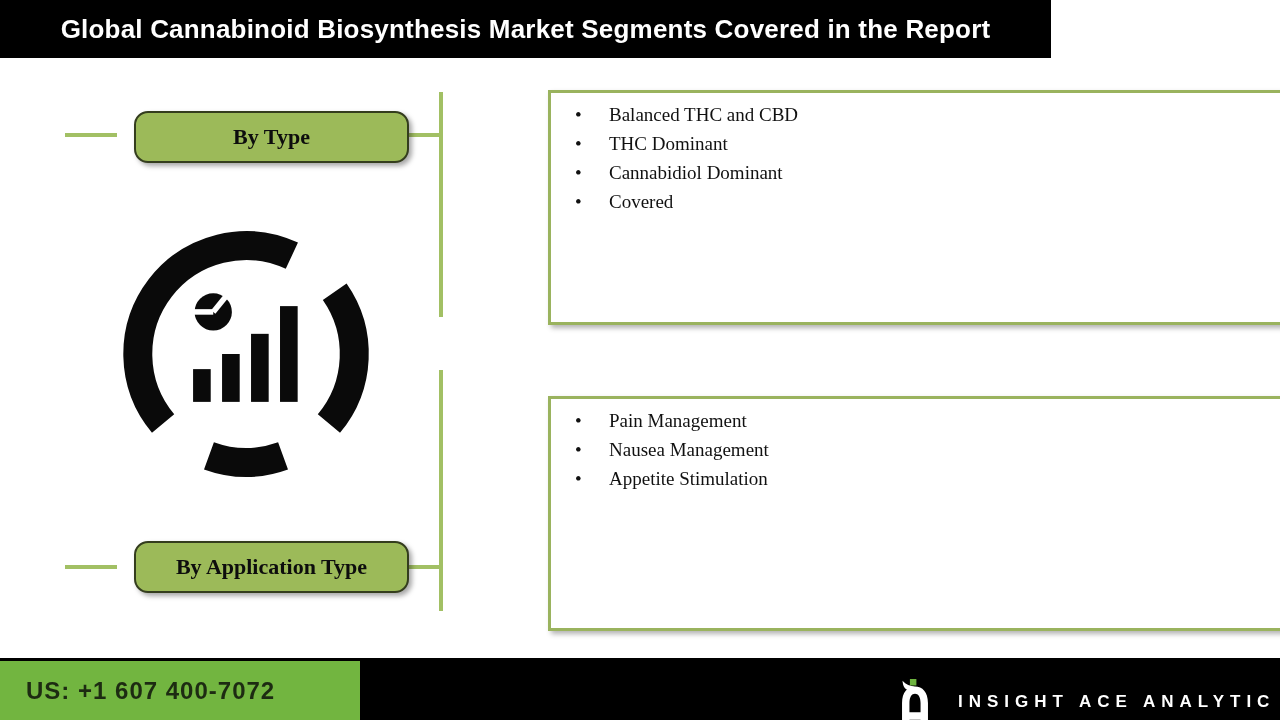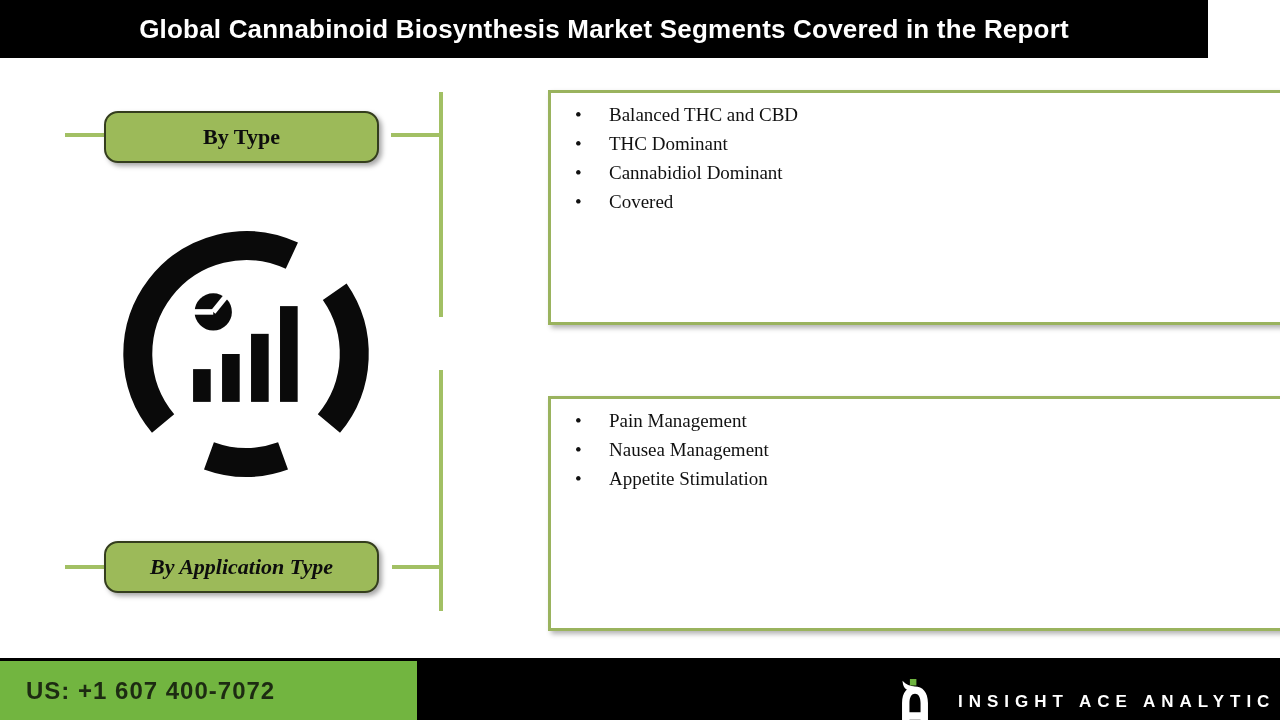--- a/index.html
+++ b/index.html
@@ -7,21 +7,21 @@
   #stage {
     position: relative;
     width: 1280px; height: 720px;
     background: #ffffff;
     overflow: hidden;
     font-family: "Liberation Serif", "DejaVu Serif", serif;
   }
 
   
   .header {
-    position: absolute; left: 0; top: 0; width: 1208px; height: 58px;
+    position: absolute; left: 0; top: 0; width: 1051px; height: 58px;
     background: #000000;
     display: flex; align-items: center; justify-content: center;
   }
   .header .title {
     color: #ffffff;
     font-family: "Liberation Sans", sans-serif;
     font-weight: bold; font-size: 26px; letter-spacing: 0.2px;
     white-space: nowrap;
   }
 
@@ -31,31 +31,31 @@
   .vline { width: 4px; }
   #hline-type-left  { left: 65px;  top: 133px; width: 52px; }
   #hline-type-right { left: 391px; top: 133px; width: 50px; }
   #vline-type       { left: 439px; top: 92px;  height: 225px; }
   #hline-app-left   { left: 65px;  top: 565px; width: 52px; }
   #hline-app-right  { left: 392px; top: 565px; width: 49px; }
   #vline-app        { left: 439px; top: 370px; height: 241px; }
 
   
   .seg-btn {
-    position: absolute; left: 104px; width: 275px; height: 52px;
+    position: absolute; left: 134px; width: 275px; height: 52px;
     background: #9cba59;
     border: 2px solid #343d1e;
     border-radius: 14px;
     box-shadow: 3px 3px 5px rgba(0,0,0,0.35);
     display: flex; align-items: center; justify-content: center;
     font-weight: bold; font-size: 22px; color: #0d0d0d;
     white-space: nowrap;
   }
   #btn-by-type { top: 111px; }
-  #btn-by-application { top: 541px; font-style: italic; }
+  #btn-by-application { top: 541px; }
 
   
   .list-box {
     position: absolute; left: 502px; width: 753px; height: 235px;
     background: #ffffff;
     border: 3px solid #9ab35e;
     box-shadow: 3px 3px 5px rgba(0,0,0,0.3);
     margin-left: 46px;
   }
   #box-type { top: 90px; }
@@ -81,21 +81,21 @@
     position: absolute; left: 120px; top: 228px; width: 252px; height: 252px;
   }
   .center-icon svg { width: 100%; height: 100%; display: block; }
 
   
   .footer-black {
     position: absolute; left: 0; top: 658px; width: 1280px; height: 62px;
     background: #000000;
   }
   .footer-green {
-    position: absolute; left: 0; top: 661px; width: 417px; height: 59px;
+    position: absolute; left: 0; top: 661px; width: 360px; height: 59px;
     background: #72b540;
     display: flex; align-items: center;
     padding-left: 26px;
   }
   .footer-green .phone {
     font-family: "Liberation Sans", sans-serif;
     font-weight: bold; font-size: 24px; letter-spacing: 1px;
     color: #1d2b12; white-space: nowrap;
   }
   .brand {

